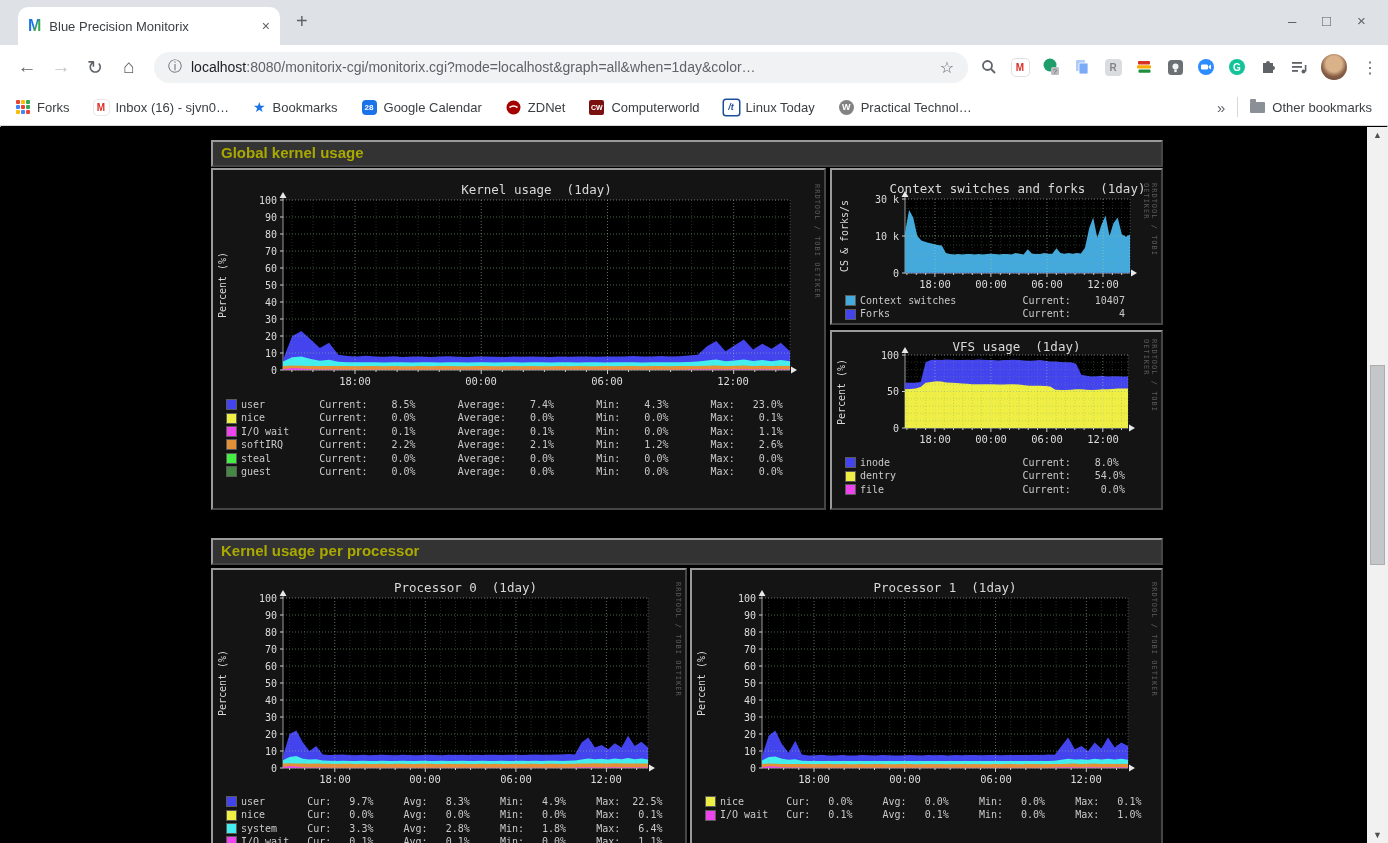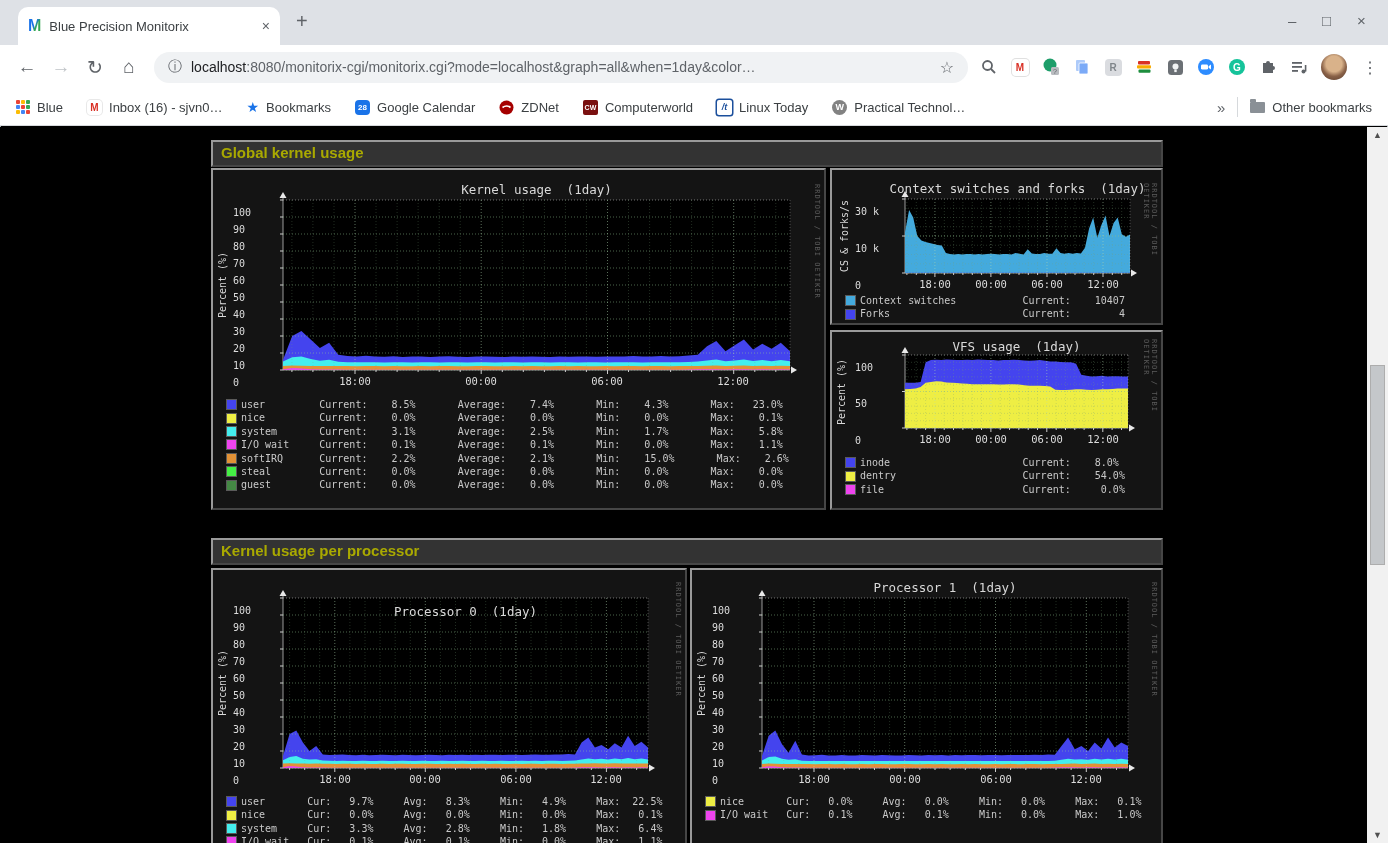--- a/index.html
+++ b/index.html
@@ -49,21 +49,21 @@
   .folder:before{content:"";position:absolute;left:0;top:-3px;width:6px;height:3px;background:#8A9096;border-radius:1px 1px 0 0;}
   
   .content{position:absolute;left:0;top:127px;width:1372px;height:716px;background:#000;overflow:hidden;}
   .sec-h{position:absolute;height:27px;background:#333;border:2px outset #9A9A9A;box-sizing:border-box;
          color:#A9A900;font-weight:bold;font-size:15px;line-height:22px;padding-left:8px;}
   .gbox{position:absolute;background:#141414;border:2px outset #9A9A9A;box-sizing:border-box;}
   .chart{position:absolute;left:0;top:0;right:0;bottom:0;font-family:"DejaVu Sans Mono",monospace;}
   .ct-title{position:absolute;transform:translateX(-50%);font-size:12.5px;color:#D9D9D9;white-space:pre;}
   .ct-ylab{position:absolute;font-size:10px;color:#D9D9D9;white-space:nowrap;
            transform:translate(-50%,-50%) rotate(-90deg);}
-  .ct-ytick{position:absolute;width:44px;text-align:left;font-size:10px;color:#DDD;margin-top:12px;}
+  .ct-ytick{position:absolute;width:44px;text-align:right;font-size:10px;color:#DDD;}
   .ct-xtick{position:absolute;width:52px;text-align:center;font-size:10.5px;color:#DDD;}
   .ct-wm{position:absolute;writing-mode:vertical-rl;font-size:7px;letter-spacing:1px;color:#5C5C5C;}
   .lg{position:absolute;font-size:10px;line-height:13.4px;color:#C9C9C9;}
   .lrow{white-space:pre;display:flex;align-items:center;}
   .sw{display:inline-block;width:9px;height:9px;margin-right:5px;flex:0 0 auto;
       box-shadow:0 0 0 1px rgba(220,220,220,.35);}
   
   .sb{position:absolute;left:1367px;top:127px;width:21px;height:716px;background:#F1F1F1;}
   .sb .ar{position:absolute;left:0;width:100%;text-align:center;font-size:9px;color:#505050;}
   .sb .thumb{position:absolute;left:3px;width:15px;top:238px;height:200px;background:#C4C7CA;border:1px solid #ADADAD;box-sizing:border-box;}
@@ -174,21 +174,21 @@
           <i style="background:#EA4335"></i>
           <i style="background:#FBBC04"></i>
           <i style="background:#34A853"></i>
           <i style="background:#4285F4"></i>
           <i style="background:#EA4335"></i>
           <i style="background:#34A853"></i>
           <i style="background:#FBBC04"></i>
           <i style="background:#4285F4"></i>
           <i style="background:#EA4335"></i>
         </span>
-      <span>Blue</span>
+      <span>Forks</span>
     </div>
     <div class="bm">
       <span class="badge-sq" style="width:15px;height:15px;background:#FFF;box-shadow:0 0 0 1px #E8E8E8;color:#D93025;font-size:10px;">M</span>
       <span>Inbox (16) - sjvn0…</span>
     </div>
     <div class="bm">
       <span style="color:#1A73E8;font-size:14px;">★</span>
       <span>Bookmarks</span>
     </div>
     <div class="bm">
@@ -325,23 +325,22 @@
           <div class="ct-ytick" style="left:20px;top:41.5px;">90</div>
           <div class="ct-ytick" style="left:20px;top:24.5px;">100</div>
           <div class="ct-xtick" style="left:116px;top:205px;">18:00</div>
           <div class="ct-xtick" style="left:242px;top:205px;">00:00</div>
           <div class="ct-xtick" style="left:368px;top:205px;">06:00</div>
           <div class="ct-xtick" style="left:494px;top:205px;">12:00</div>
           <div class="ct-wm" style="right:3px;top:14px;height:194px;">RRDTOOL / TOBI OETIKER</div>
           <div class="lg" style="left:14px;top:228px;">
             <div class="lrow"><span class="sw" style="background:#4444EE"></span><span>user         Current:    8.5%       Average:    7.4%       Min:    4.3%       Max:   23.0%</span></div>
             <div class="lrow"><span class="sw" style="background:#EEEE44"></span><span>nice         Current:    0.0%       Average:    0.0%       Min:    0.0%       Max:    0.1%</span></div>
-            <div class="lrow"><span class="sw" style="background:#44EEEE"></span><span>system       Current:    3.1%       Average:    2.5%       Min:    1.7%       Max:    5.8%</span></div>
             <div class="lrow"><span class="sw" style="background:#EE44EE"></span><span>I/O wait     Current:    0.1%       Average:    0.1%       Min:    0.0%       Max:    1.1%</span></div>
-            <div class="lrow"><span class="sw" style="background:#E29136"></span><span>softIRQ      Current:    2.2%       Average:    2.1%       Min:    15.0%       Max:    2.6%</span></div>
+            <div class="lrow"><span class="sw" style="background:#E29136"></span><span>softIRQ      Current:    2.2%       Average:    2.1%       Min:    1.2%       Max:    2.6%</span></div>
             <div class="lrow"><span class="sw" style="background:#44EE44"></span><span>steal        Current:    0.0%       Average:    0.0%       Min:    0.0%       Max:    0.0%</span></div>
             <div class="lrow"><span class="sw" style="background:#448844"></span><span>guest        Current:    0.0%       Average:    0.0%       Min:    0.0%       Max:    0.0%</span></div>
           </div>
         </div>
     </div>
 
     <div class="gbox" style="left:830px;top:41px;width:333px;height:157px;">
       <div class="chart">
           <svg width="329" height="153" style="position:absolute;left:0;top:0">
             <rect x="73" y="29" width="225" height="74" fill="#000"></rect>
@@ -604,21 +603,21 @@
             <line x1="393.4" y1="28" x2="393.4" y2="198" stroke="rgba(180,220,180,0.5)" stroke-dasharray="1,2"></line>
             <line x1="393.4" y1="198" x2="393.4" y2="202" stroke="#CCC"></line>
             <line x1="408.5" y1="28" x2="408.5" y2="198" stroke="rgba(120,160,120,0.28)" stroke-dasharray="1,2"></line>
             <line x1="408.5" y1="198" x2="408.5" y2="200" stroke="#CCC"></line>
             <line x1="423.6" y1="28" x2="423.6" y2="198" stroke="rgba(120,160,120,0.28)" stroke-dasharray="1,2"></line>
             <line x1="423.6" y1="198" x2="423.6" y2="200" stroke="#CCC"></line>
             <line x1="435" y1="28" x2="435" y2="198" stroke="rgba(200,200,200,0.35)" stroke-dasharray="1,2"></line>
             <polygon points="66.5,26 73.5,26 70,20" fill="#E8E8E8"></polygon>
             <polygon points="436,194.5 436,201.5 442,198" fill="#E8E8E8"></polygon>
           </svg>
-          <div class="ct-title" style="left:252.5px;top:10px;margin-top:24px;">Processor 0  (1day)</div>
+          <div class="ct-title" style="left:252.5px;top:10px;">Processor 0  (1day)</div>
           <div class="ct-ylab" style="left:9px;top:113px;">Percent (%)</div>
           <div class="ct-ytick" style="left:20px;top:192.5px;">0</div>
           <div class="ct-ytick" style="left:20px;top:175.5px;">10</div>
           <div class="ct-ytick" style="left:20px;top:158.5px;">20</div>
           <div class="ct-ytick" style="left:20px;top:141.5px;">30</div>
           <div class="ct-ytick" style="left:20px;top:124.5px;">40</div>
           <div class="ct-ytick" style="left:20px;top:107.5px;">50</div>
           <div class="ct-ytick" style="left:20px;top:90.5px;">60</div>
           <div class="ct-ytick" style="left:20px;top:73.50000000000001px;">70</div>
           <div class="ct-ytick" style="left:20px;top:56.5px;">80</div>

